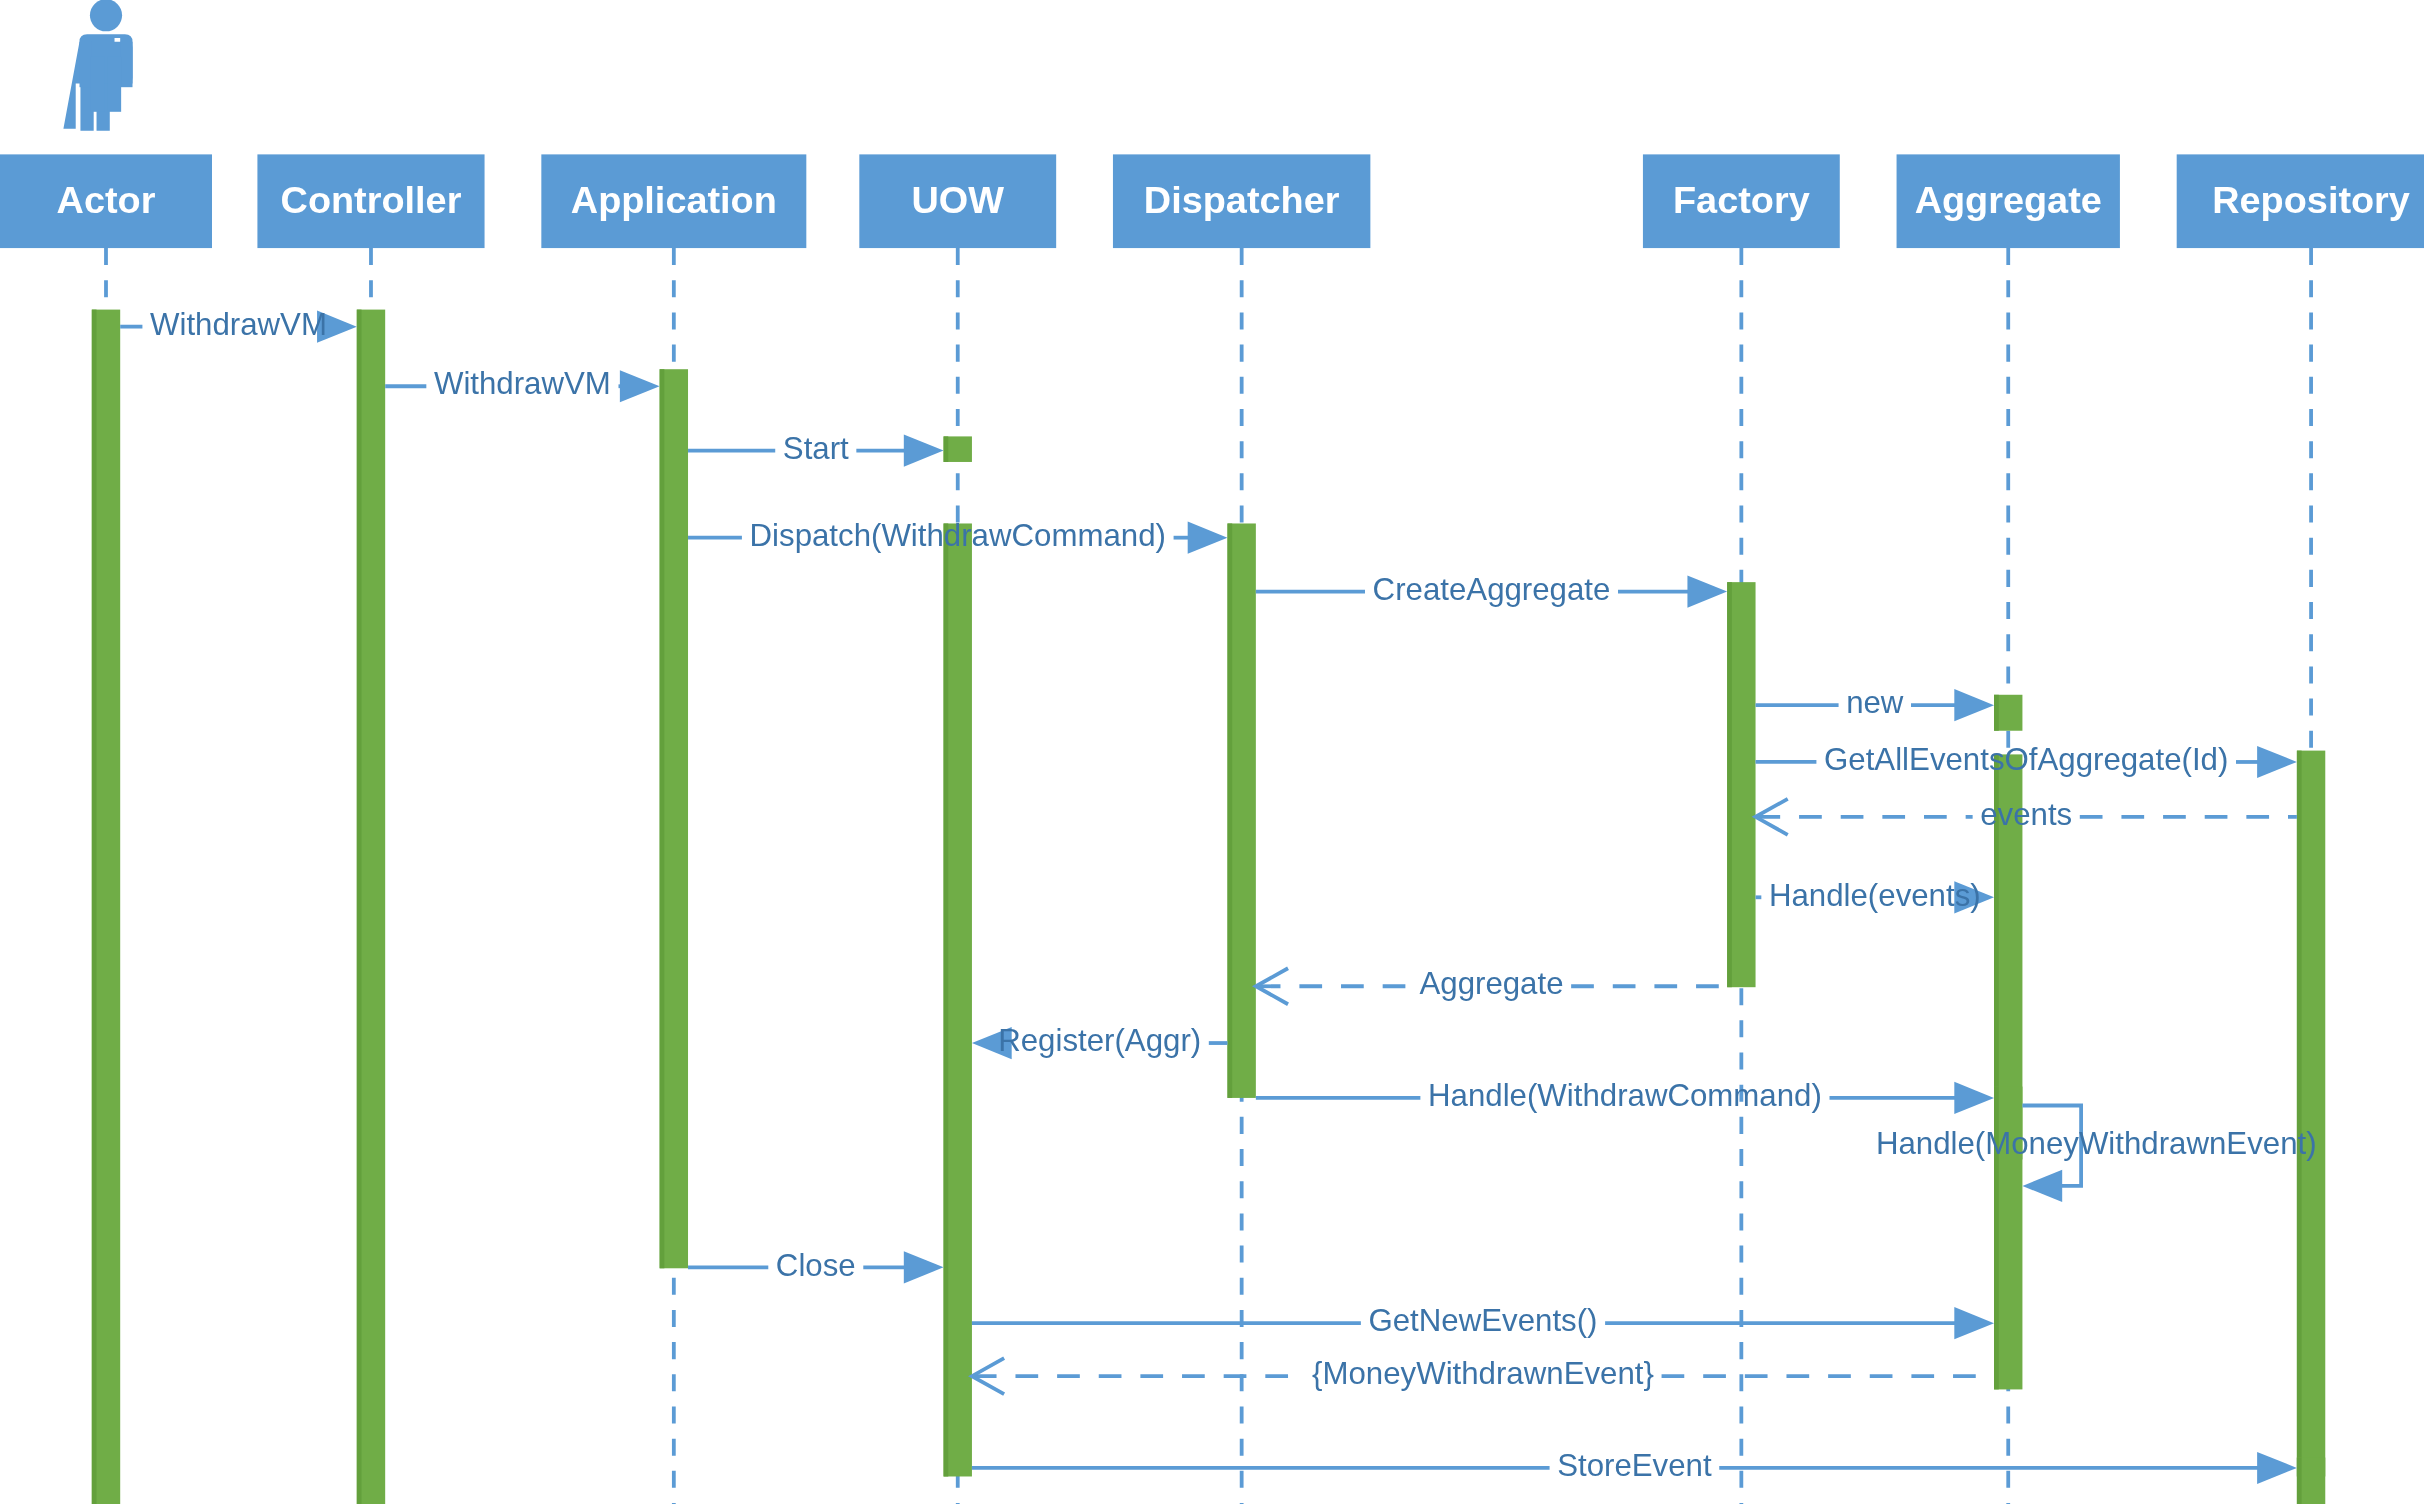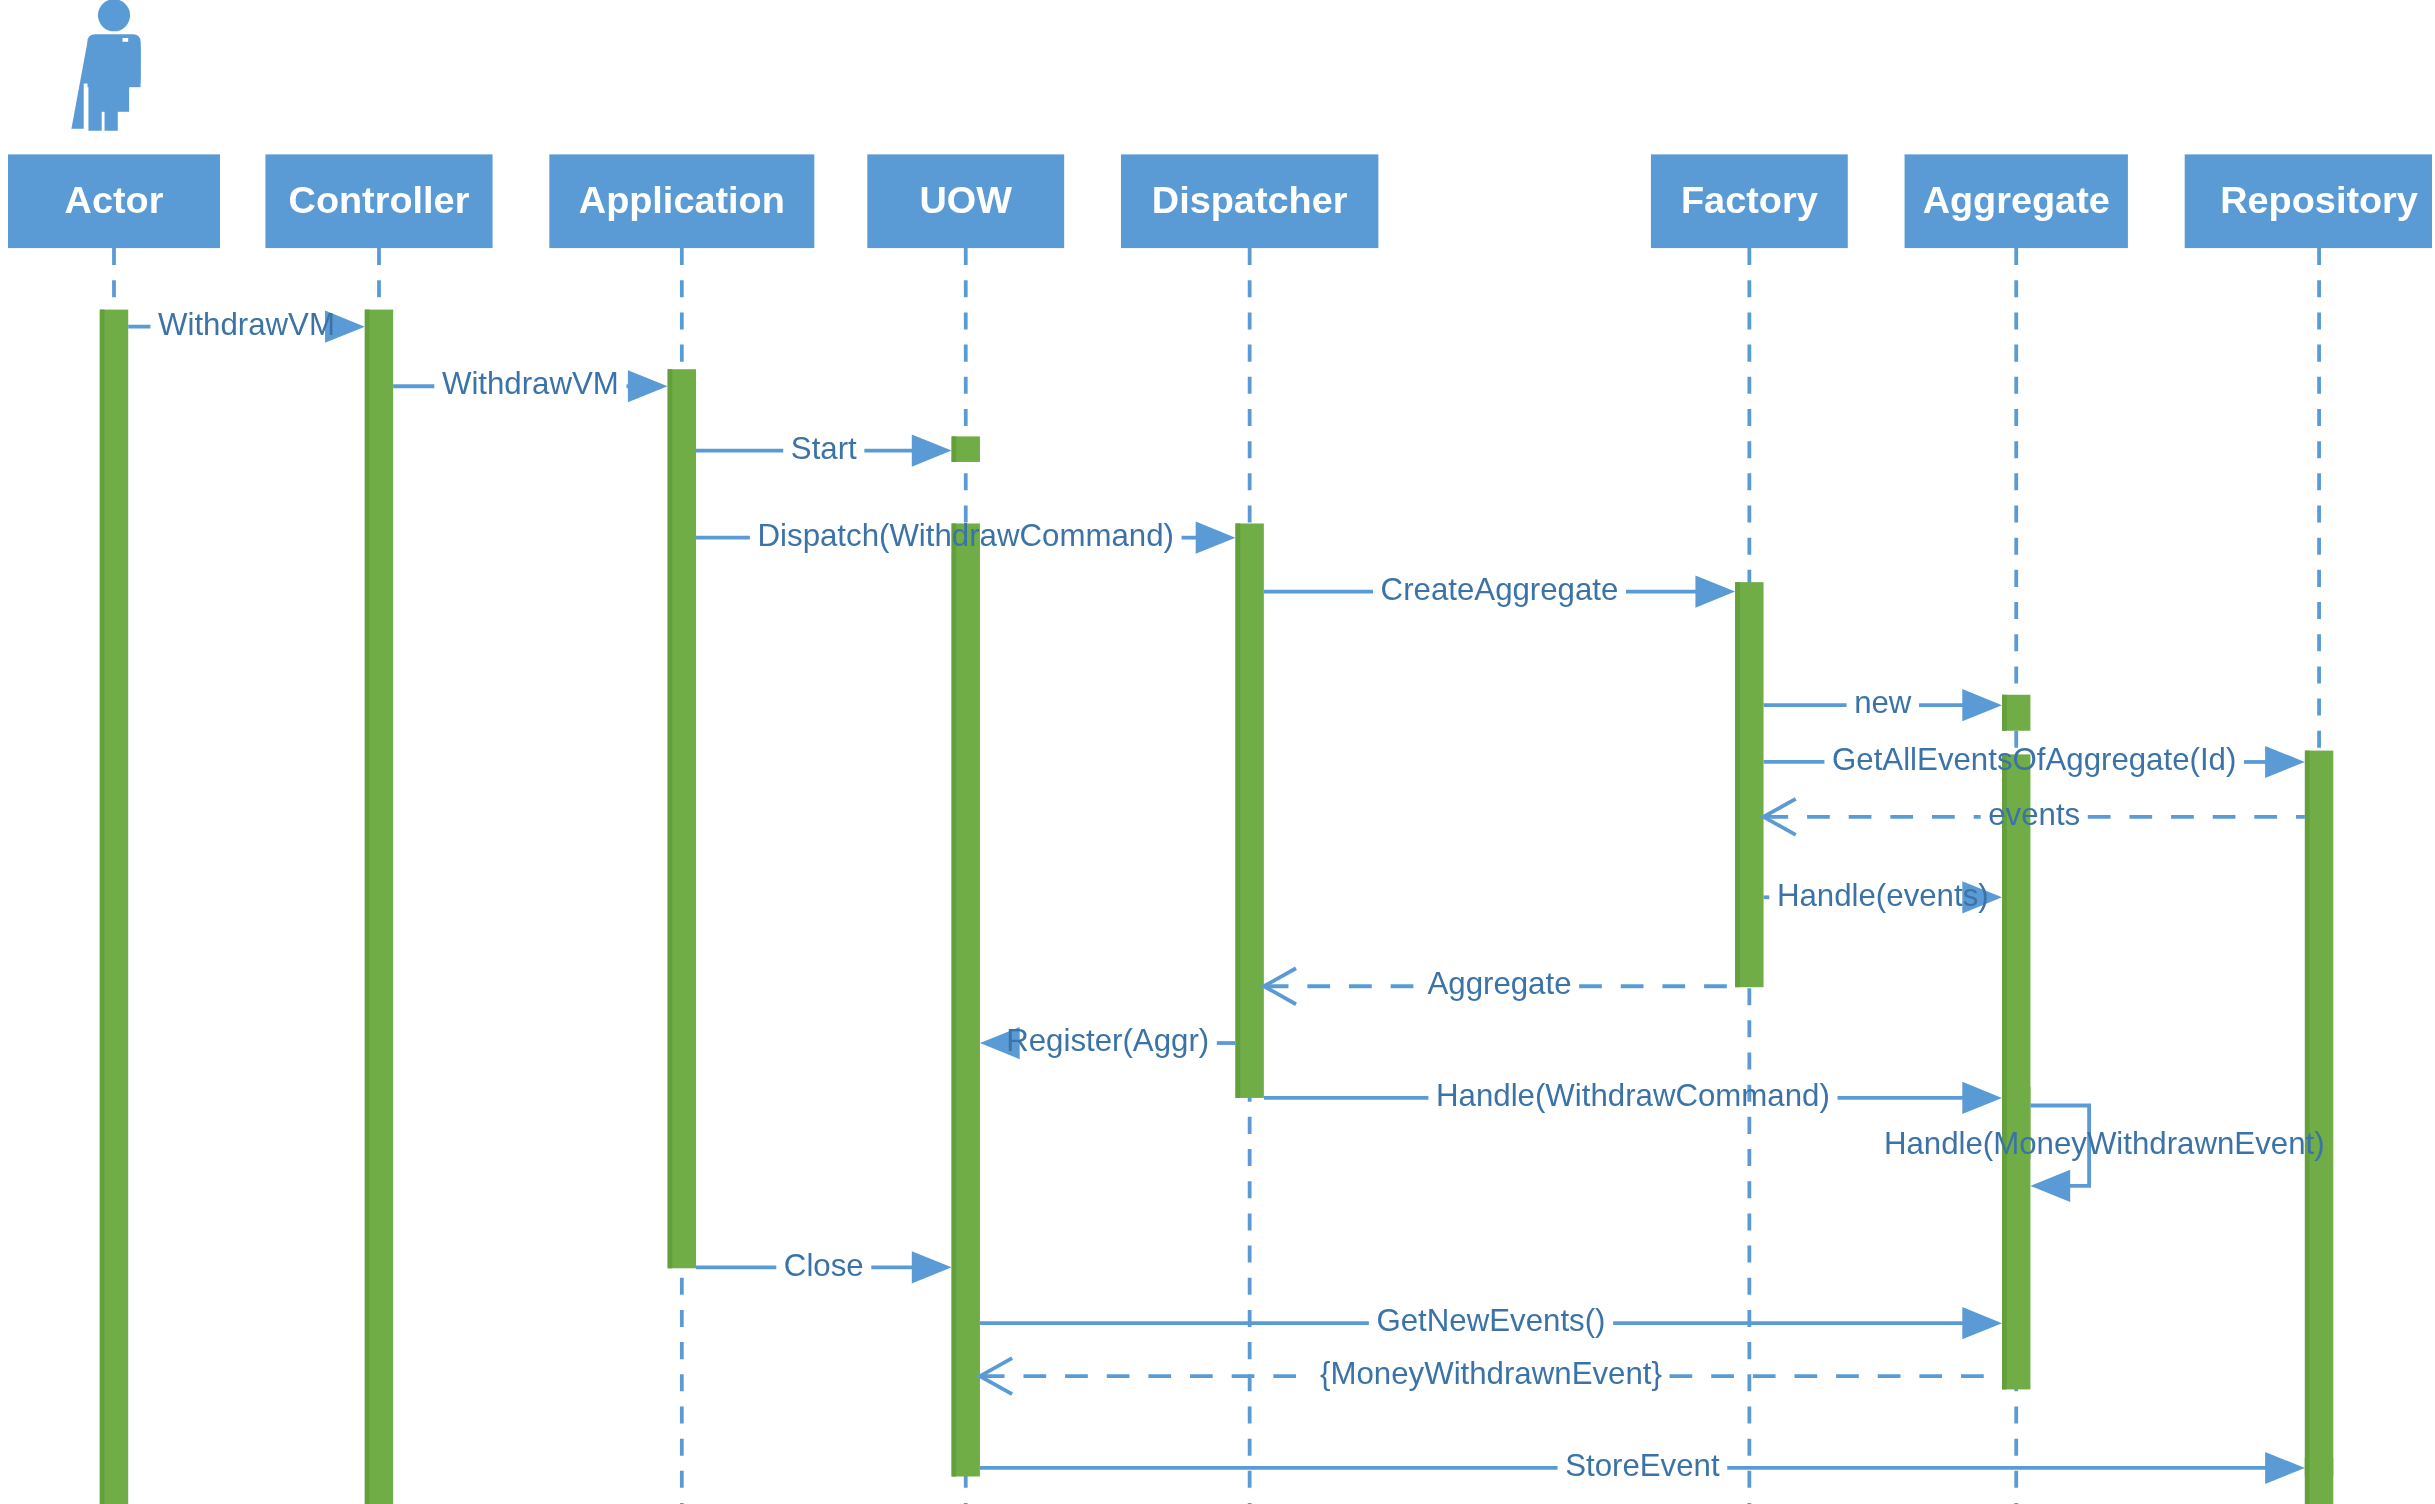--- a/index.html
+++ b/index.html
@@ -1,18 +1,18 @@
 <!DOCTYPE html>
 <html style="font-size:15px"><head>
 <meta charset="utf-8">
 <title>Sequence Diagram</title>
 <style>
   html,body{margin:0;padding:0;background:#ffffff;}
   body{font-family:"Liberation Sans", sans-serif;}
-  #stage{position:relative;width:2424px;height:1505px;background:#fff;overflow:hidden;padding-left:8px;}
+  #stage{position:relative;width:2424px;height:1505px;background:#fff;overflow:hidden;}
   svg{display:block;}
   .lifeline-label{font-family:"Liberation Sans",sans-serif;font-weight:bold;fill:#ffffff;font-size:40px;text-anchor:middle;dominant-baseline:middle;}
   .msg-label{font-family:"Liberation Sans",sans-serif;fill:#3B73A8;font-size:33px;text-anchor:middle;dominant-baseline:middle;}
 </style>
 </head>
 <body>
 
 <div id="stage">
   <svg id="diagram-svg" width="2436" height="1505" viewBox="0 0 2574 1590" xmlns="http://www.w3.org/2000/svg">
     <g id="layer-lifelines">

